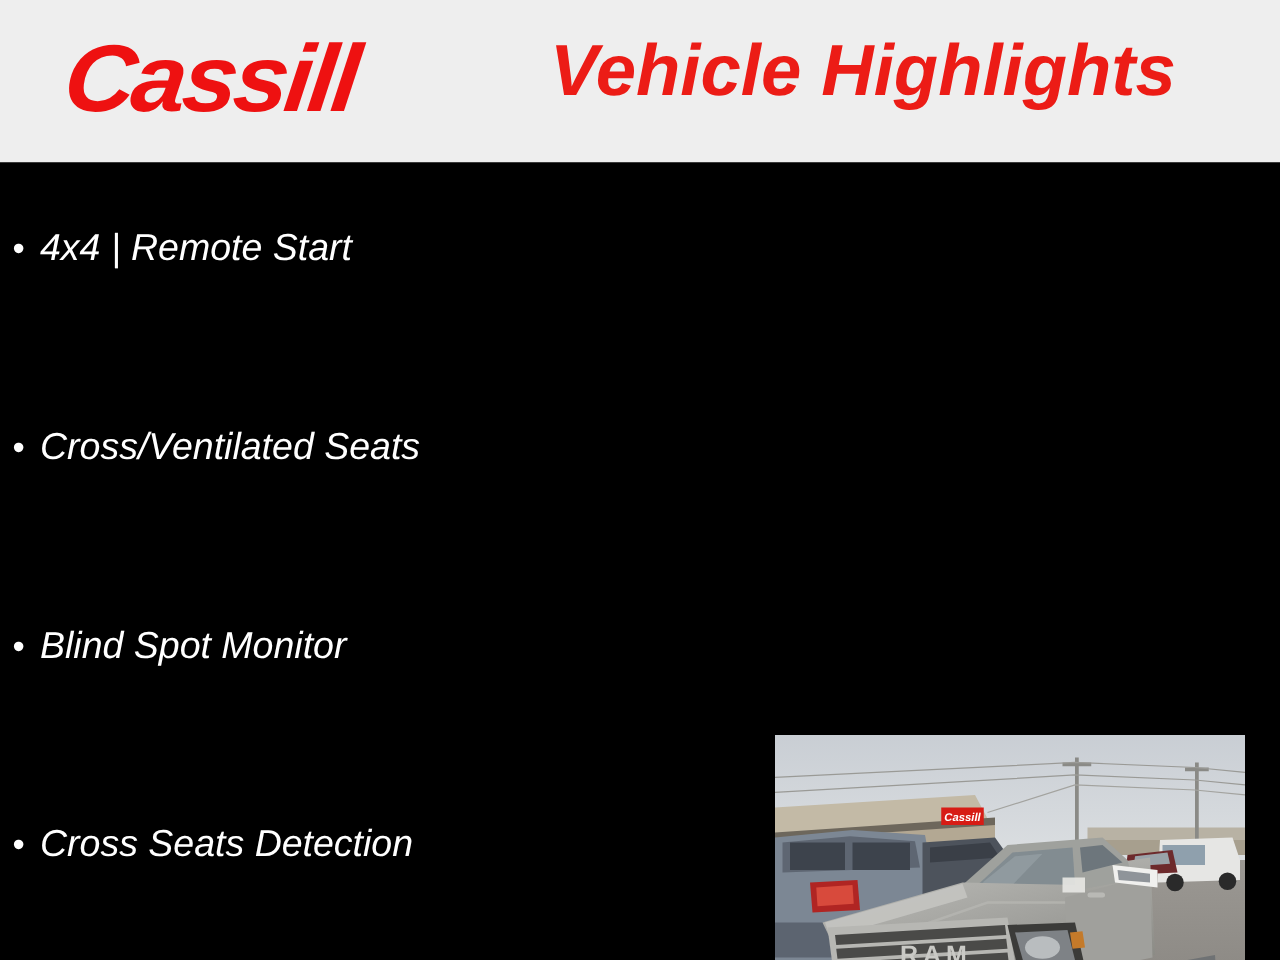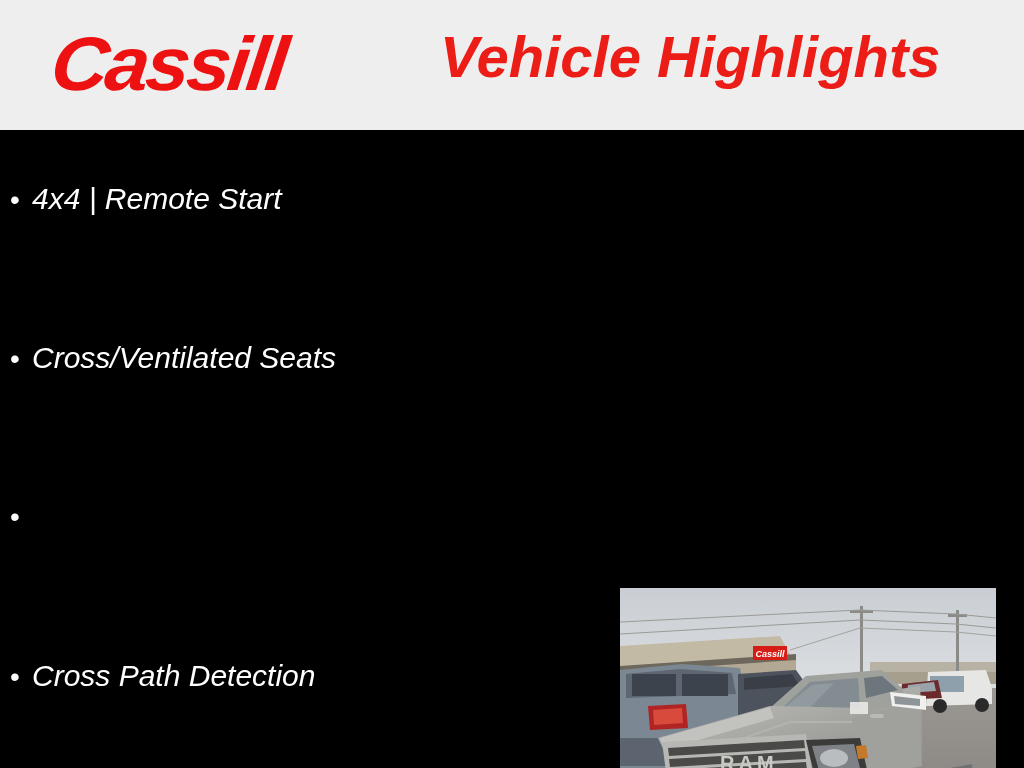--- a/index.html
+++ b/index.html
@@ -142,24 +142,25 @@
       <li class="bullet-row">
         <span class="bullet-marker">•</span>
         <span class="bullet-text">4x4 | Remote Start</span>
       </li>
       <li class="bullet-row">
         <span class="bullet-marker">•</span>
         <span class="bullet-text">Cross/Ventilated Seats</span>
       </li>
       <li class="bullet-row">
         <span class="bullet-marker">•</span>
-      </li>
-      <li class="bullet-row">
-        <span class="bullet-marker">•</span>
-        <span class="bullet-text">Cross Path Detection</span>
+        <span class="bullet-text">Blind Spot Monitor</span>
+      </li>
+      <li class="bullet-row">
+        <span class="bullet-marker">•</span>
+        <span class="bullet-text">Cross Seats Detection</span>
       </li>
     </ul>
 
     <div class="photo">
       <svg width="376" height="282" viewBox="0 0 376 282" xmlns="http://www.w3.org/2000/svg">
         <defs>
           <linearGradient id="skyg" x1="0" y1="0" x2="0" y2="1">
             <stop offset="0" stop-color="#c9ced4"></stop>
             <stop offset="1" stop-color="#dfe2e4"></stop>
           </linearGradient>

